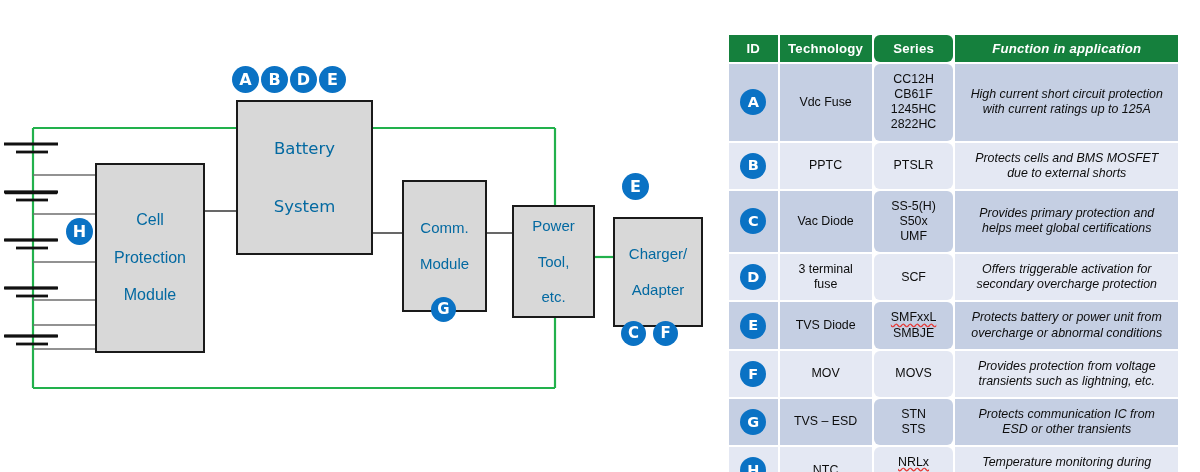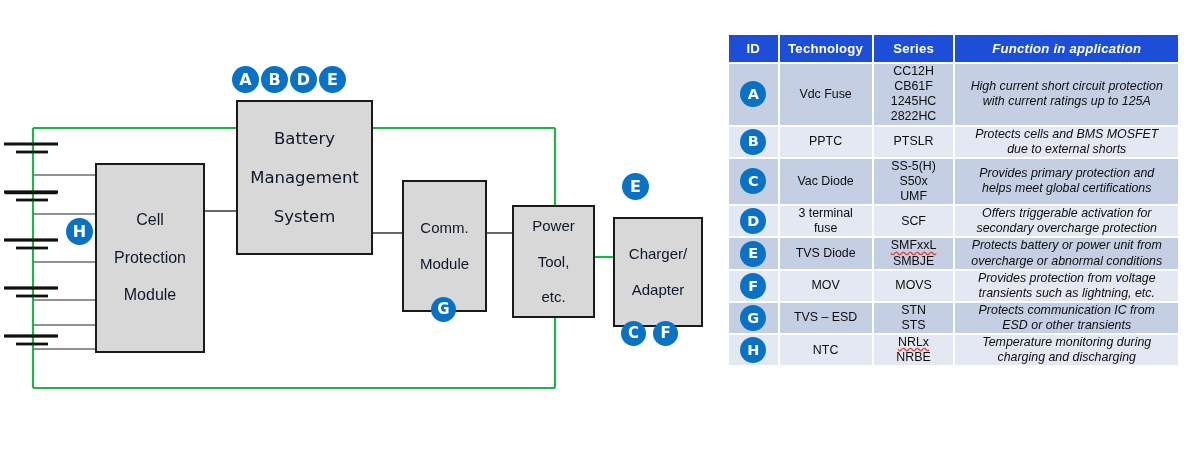--- a/index.html
+++ b/index.html
@@ -5,47 +5,47 @@
   html,body{margin:0;padding:0;background:#ffffff;}
   body{width:1200px;height:472px;position:relative;overflow:hidden;
        font-family:"Liberation Sans",sans-serif;color:#000;}
 
   
   #diagram{position:absolute;left:0;top:0;width:720px;height:472px;}
   #diagram svg{position:absolute;left:0;top:0;}
 
   .blk{position:absolute;background:#d8d8d8;border:2px solid #1a1a1a;
        box-sizing:border-box;display:flex;align-items:center;justify-content:center;
-       text-align:center;line-height:1.18;color:#0f172a;}
+       text-align:center;line-height:1.18;color:#0369a1;}
   .blk span{display:block;width:100%;}
   .blk-cpm{left:95px;top:163px;width:110px;height:190px;font-size:16px;}
   .blk-bms{left:236px;top:100px;width:137px;height:155px;font-size:16.5px;
            font-family:"DejaVu Sans",sans-serif;}
   .blk-comm{left:402px;top:180px;width:85px;height:132px;font-size:15px;}
   .blk-pt{left:512px;top:205px;width:83px;height:113px;font-size:15px;}
   .blk-chg{left:613px;top:217px;width:90px;height:110px;font-size:15px;}
 
   .badge{position:absolute;width:25px;height:25px;border-radius:50%;
          background:#0a72c4;color:#fff;font-size:15px;font-weight:bold;
          display:flex;align-items:center;justify-content:center;
          font-family:"DejaVu Sans",sans-serif;line-height:1;}
   .badge.lg{width:27px;height:27px;font-size:16px;}
 
   
   #tbl{position:absolute;left:727px;top:33px;width:453px;
        border-collapse:separate;border-spacing:2px;font-size:12.4px;}
-  #tbl th{background:#1d4ed8;color:#fff;font-weight:bold;font-size:13.2px;
+  #tbl th{background:#15803d;color:#fff;font-weight:bold;font-size:13.2px;
           padding:6px 2px;text-align:center;letter-spacing:.2px;}
-  #tbl td{text-align:center;vertical-align:middle;padding:0 3px;
+  #tbl td{text-align:center;vertical-align:middle;padding:8px 3px;
           line-height:1.22;color:#0d0d0d;}
   #tbl tr.rA td{background:#c5cfe3;}
   #tbl tr.rB td{background:#e4e8f3;}
   .c-id{width:45px;}
   .c-tech{width:88px;}
-  .c-ser{width:78px;}
+  .c-ser{width:78px;border-radius:6px;}
   .c-fn{width:236px;font-style:italic;}
   .tb{display:inline-flex;width:26px;height:26px;border-radius:50%;
       background:#0a72c4;color:#fff;font-weight:bold;font-size:14.5px;
       align-items:center;justify-content:center;
       font-family:"DejaVu Sans",sans-serif;line-height:1;}
   .sp{ text-decoration: underline wavy #e53935; text-decoration-skip-ink:none;
        text-underline-offset:1px;text-align:center;}
 </style>
 </head>
 <body>
@@ -110,21 +110,21 @@
     <span>
       <span>Cell</span><br>
       <span>Protection</span><br>
       <span>Module</span>
     </span>
   </div>
 
   <div class="blk blk-bms">
     <span>
       <span>Battery</span><br>
-      <span>Management</span><br>
+      <br>
       <span>System</span>
     </span>
   </div>
 
   <div class="blk blk-comm">
     <span>
       <span>Comm.</span><br>
       <span>Module</span>
     </span>
   </div>

